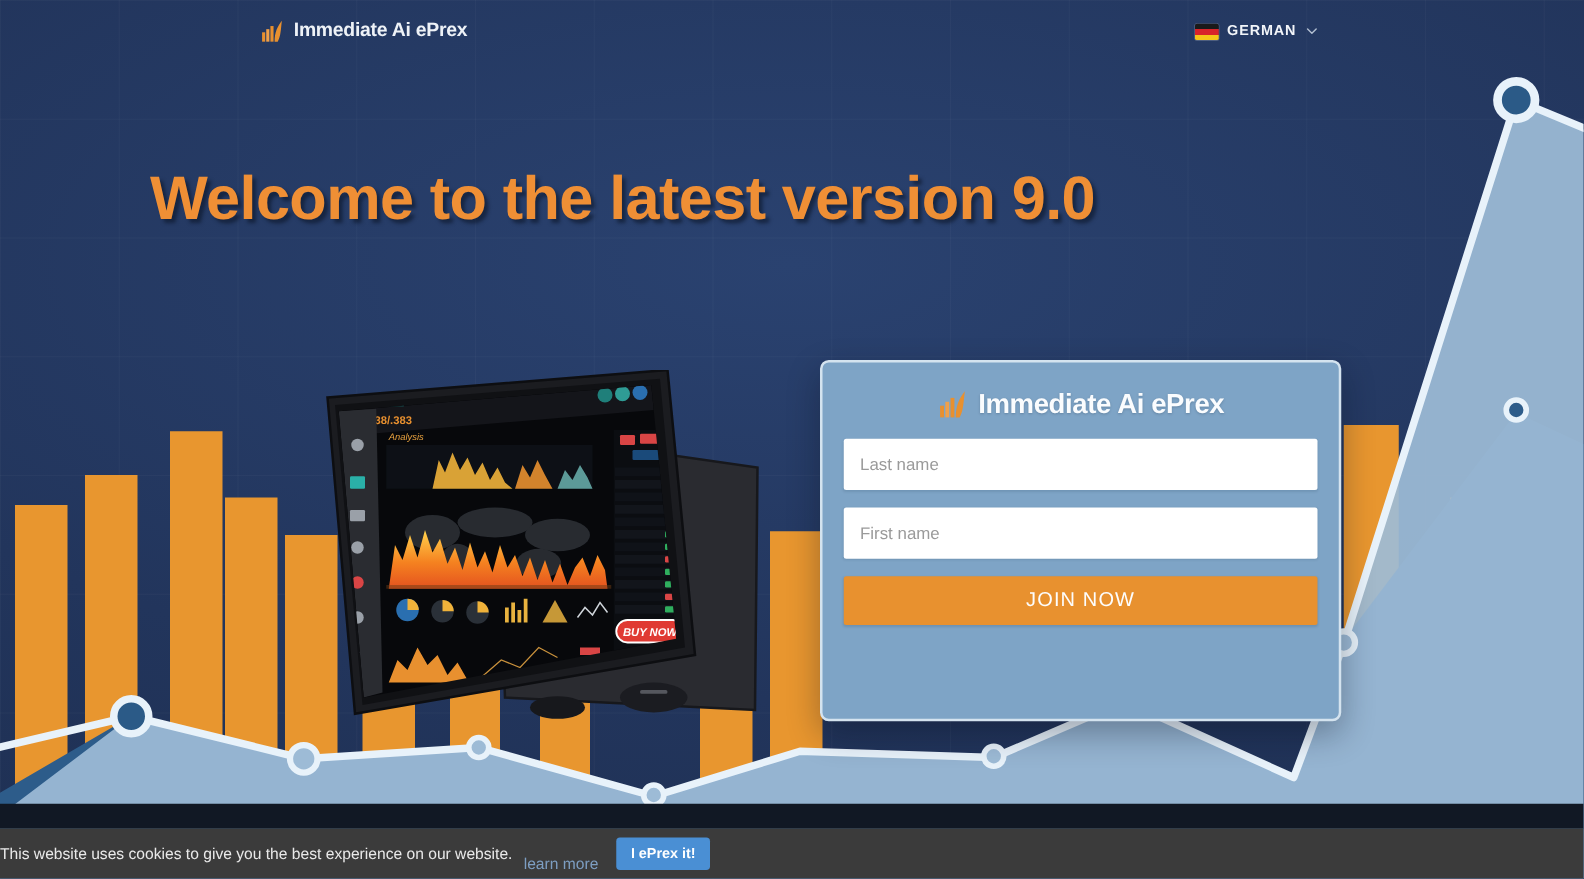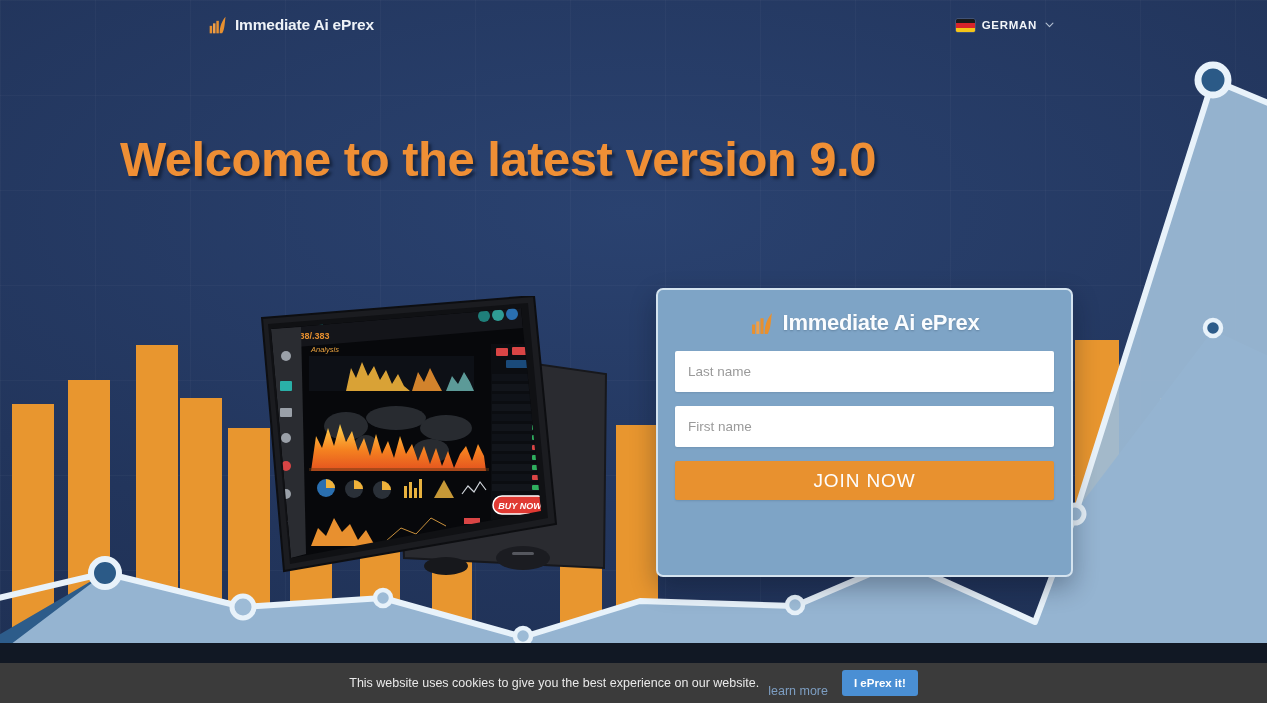--- a/index.html
+++ b/index.html
@@ -84,35 +84,35 @@
     margin-bottom: 14px;
     padding: 0 13px;
     font-family: "Liberation Sans", sans-serif;
     font-size: 13.5px; color: #444;
     box-shadow: 0 1px 2px rgba(20,40,60,0.12);
   }
   .field::placeholder { color: #9a9a9a; }
   .join-btn {
     display: block; width: 100%; height: 39px;
     background: #e8912f; border: none; border-radius: 2px;
-    color: #fdfdfd; font-size: 19px; font-weight: 400; letter-spacing: 0.9px;
+    color: #fdfdfd; font-size: 16px; font-weight: 400; letter-spacing: 0.9px;
     font-family: "Liberation Sans", sans-serif;
     cursor: pointer;
     box-shadow: 0 1px 2px rgba(20,40,60,0.15);
   }
 
   
   .cookie-strip {
     position: absolute; left: 0; right: 0; bottom: 40px; height: 20px;
     background: #111824; z-index: 50;
   }
   .cookie-bar {
     position: absolute; left: 0; right: 0; bottom: 0; height: 40px;
     background: #3b3b3b;
-    display: flex; align-items: center; justify-content: center; gap: 9px;
+    display: flex; align-items: center; gap: 9px;
     z-index: 51;
   }
   .cookie-text { color: #e9e9e9; font-size: 12.5px; }
   .cookie-link {
     color: #7d9ec2; font-size: 12.5px; text-decoration: none; cursor: pointer; margin-top: 16px;
   }
   .cookie-btn {
     background: #4a8fd4; border: none; border-radius: 3px;
     color: #fff; font-size: 11.5px; font-weight: 700;
     font-family: "Liberation Sans", sans-serif;

